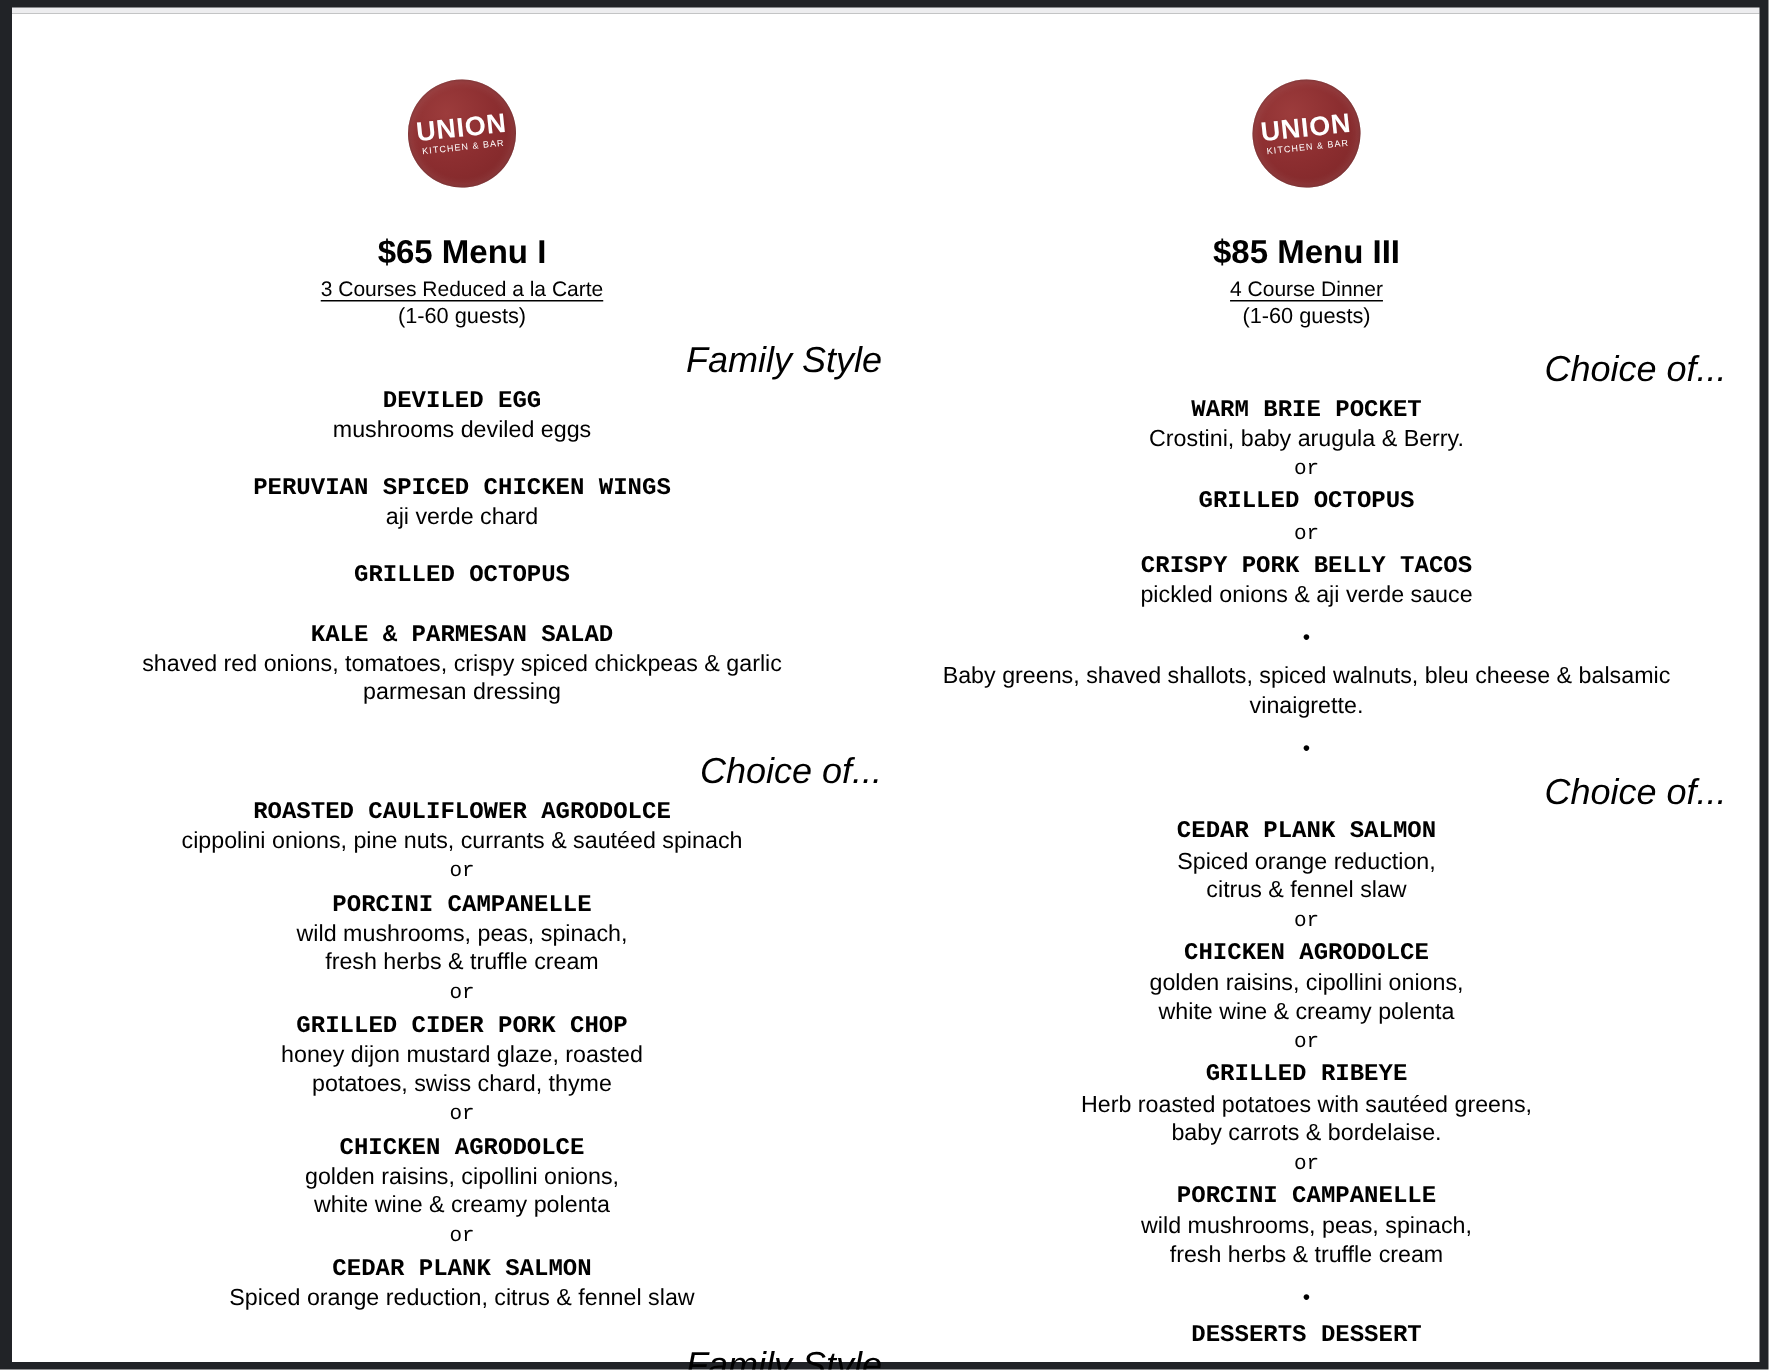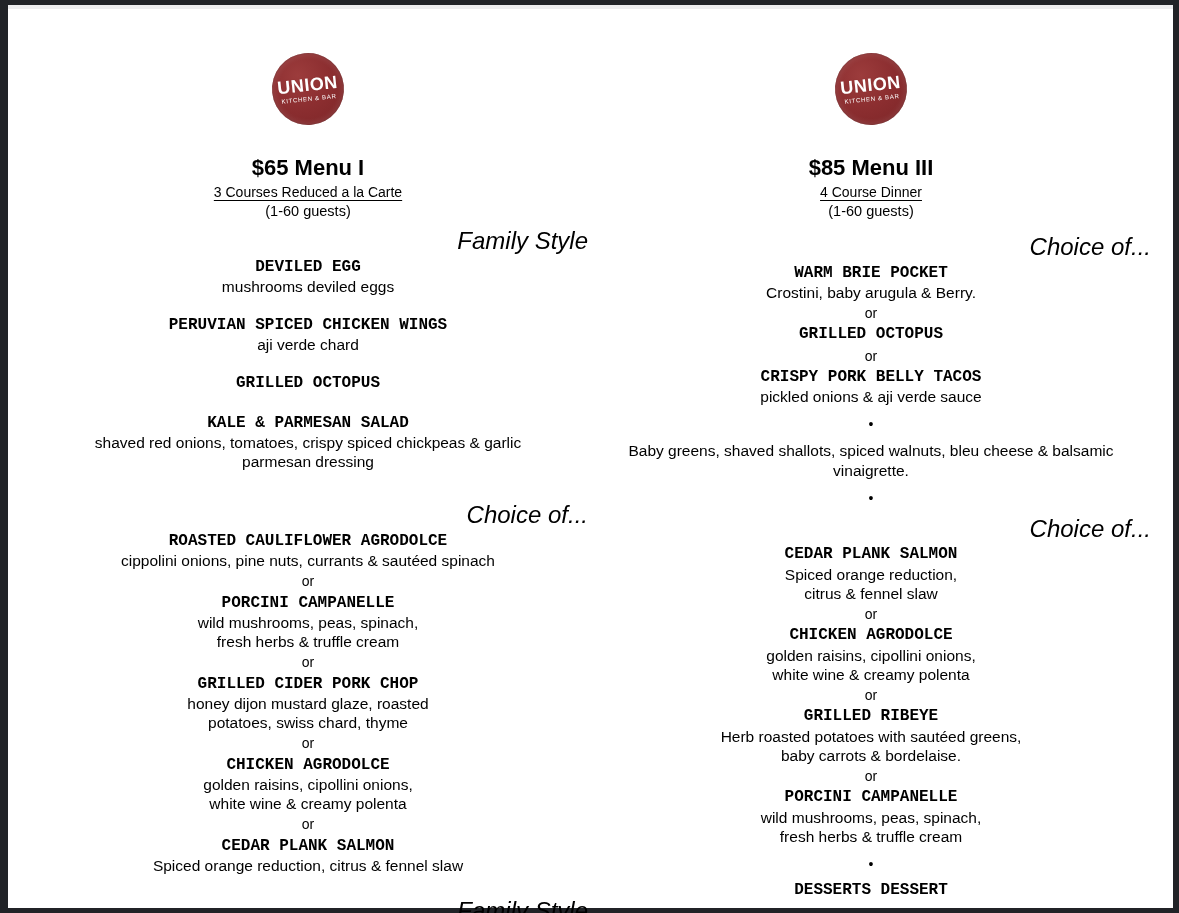--- a/index.html
+++ b/index.html
@@ -51,21 +51,21 @@
   .section-heading { font-style: italic; font-size: 24px; line-height: 1.15; text-align: right; }
   .mt7  { margin-top: 7px; }
   .mt13 { margin-top: 13px; }
   .mt22 { margin-top: 22px; }
   .mt30 { margin-top: 30px; }
 
   .item       { margin-top: 20px; }
   .item.tight { margin-top: 3px; }
   .item-name  { font-size: 16px; font-weight: 700; line-height: 1.2; font-family: Liberation Mono, monospace; }
   .item-desc  { font-size: 15.5px; line-height: 1.24; white-space: pre-line; }
-  .or         { font-size: 14px; line-height: 1.1; margin: 4px 0; }
+  .or         { font-size: 14px; line-height: 1.1; margin: 4px 0; font-family: Liberation Mono, monospace; }
   .bullet     { font-size: 14px; line-height: 1; margin: 11px 0 10px; }
 </style>
 </head>
 <body>
 
 <div class="top-strip"></div>
 <div class="page">
 
   <div class="col col-left">
     <div class="logo">

